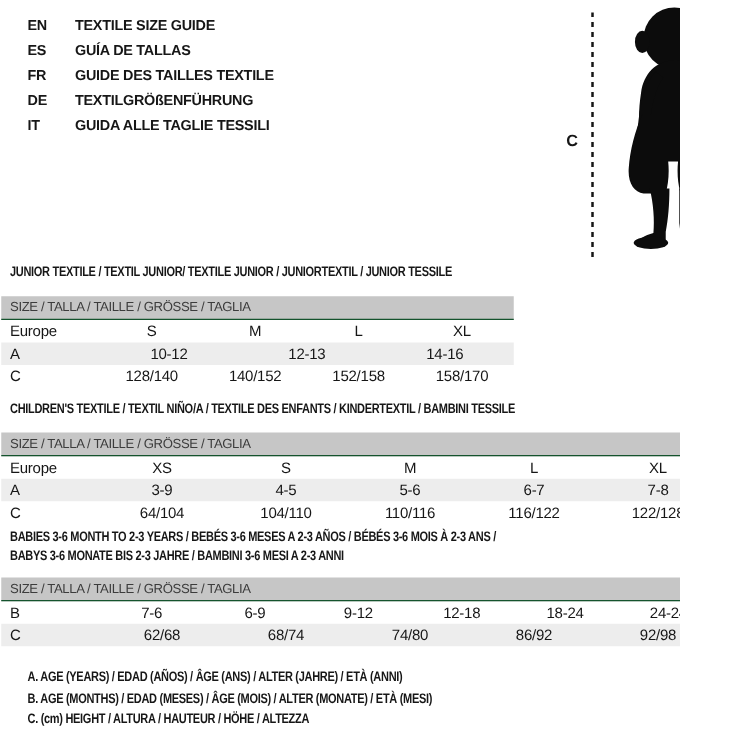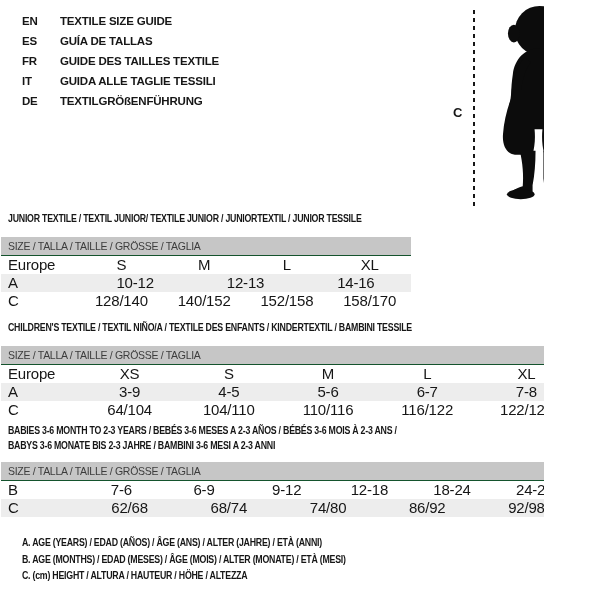--- a/index.html
+++ b/index.html
@@ -22,21 +22,21 @@
 
   
   .section{position:absolute;left:1px;width:575px;}
   .sec-title{position:relative;left:7px;font-weight:bold;font-size:11px;line-height:15px;
              letter-spacing:-0.3px;transform:scaleX(0.8);transform-origin:0 0;white-space:nowrap;}
   .table{position:absolute;left:0;}
   .t-narrow{width:410px;}
   .t-wide{width:575px;}
   .bar{height:18px;line-height:18px;background:var(--bar);color:var(--bar-ink);
        font-size:10.5px;letter-spacing:-0.3px;padding-left:7px;border-bottom:1px solid #14532d;}
-  .row{display:flex;height:18px;line-height:18px;font-size:15px;letter-spacing:-0.2px;}
+  .row{display:flex;height:18px;line-height:18px;font-size:12px;letter-spacing:-0.2px;}
   .row:nth-child(even){background:var(--stripe);}
   .cell-label{width:72px;padding-left:7px;text-align:left;}
   .cell-val{flex:1;text-align:center;}
 
   
   .notes{position:absolute;left:22px;top:534px;}
   .note{font-weight:bold;font-size:11px;line-height:16.5px;letter-spacing:-0.3px;
         transform:scaleX(0.8);transform-origin:0 0;white-space:nowrap;}
 </style>
 </head>
@@ -51,26 +51,26 @@
       </div>
       <div class="lang-row">
         <span class="lang-code">ES</span>
         <span class="lang-title">GUÍA DE TALLAS</span>
       </div>
       <div class="lang-row">
         <span class="lang-code">FR</span>
         <span class="lang-title">GUIDE DES TAILLES TEXTILE</span>
       </div>
       <div class="lang-row">
+        <span class="lang-code">DE</span>
+        <span class="lang-title">TEXTILGRÖßENFÜHRUNG</span>
+      </div>
+      <div class="lang-row">
         <span class="lang-code">IT</span>
         <span class="lang-title">GUIDA ALLE TAGLIE TESSILI</span>
-      </div>
-      <div class="lang-row">
-        <span class="lang-code">DE</span>
-        <span class="lang-title">TEXTILGRÖßENFÜHRUNG</span>
       </div>
     </div>
 
   <div class="dash"></div>
   <div class="c-label">C</div>
 
   <svg class="baby" width="119" height="207" viewBox="0 0 120 210" fill="#0c0c0c" xmlns="http://www.w3.org/2000/svg">
     <circle cx="61" cy="28" r="25"></circle>
     <ellipse cx="35" cy="31" rx="6" ry="9"></ellipse>
     <ellipse cx="87" cy="31" rx="6" ry="9"></ellipse>

